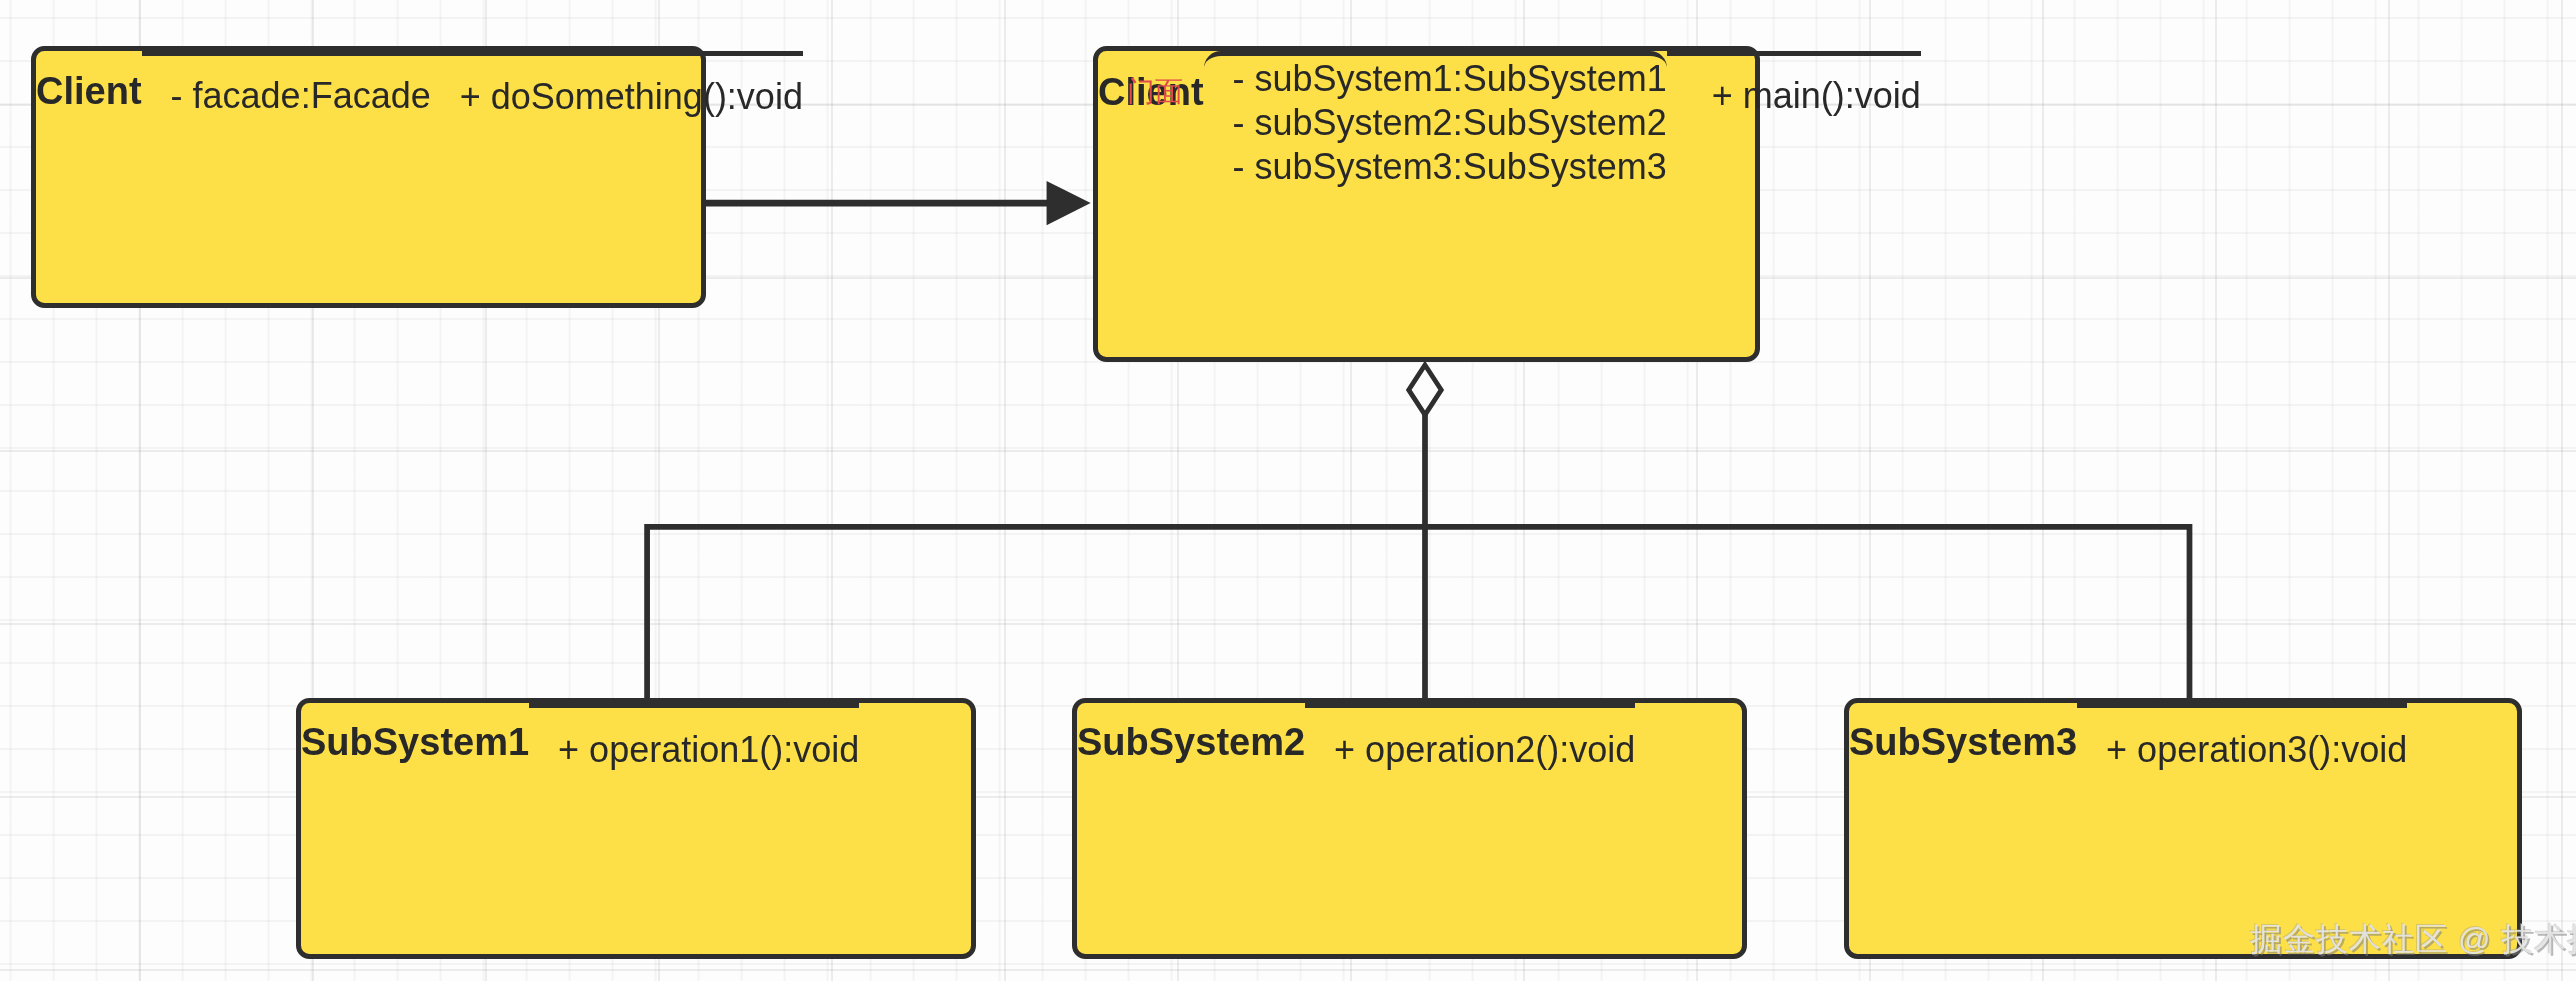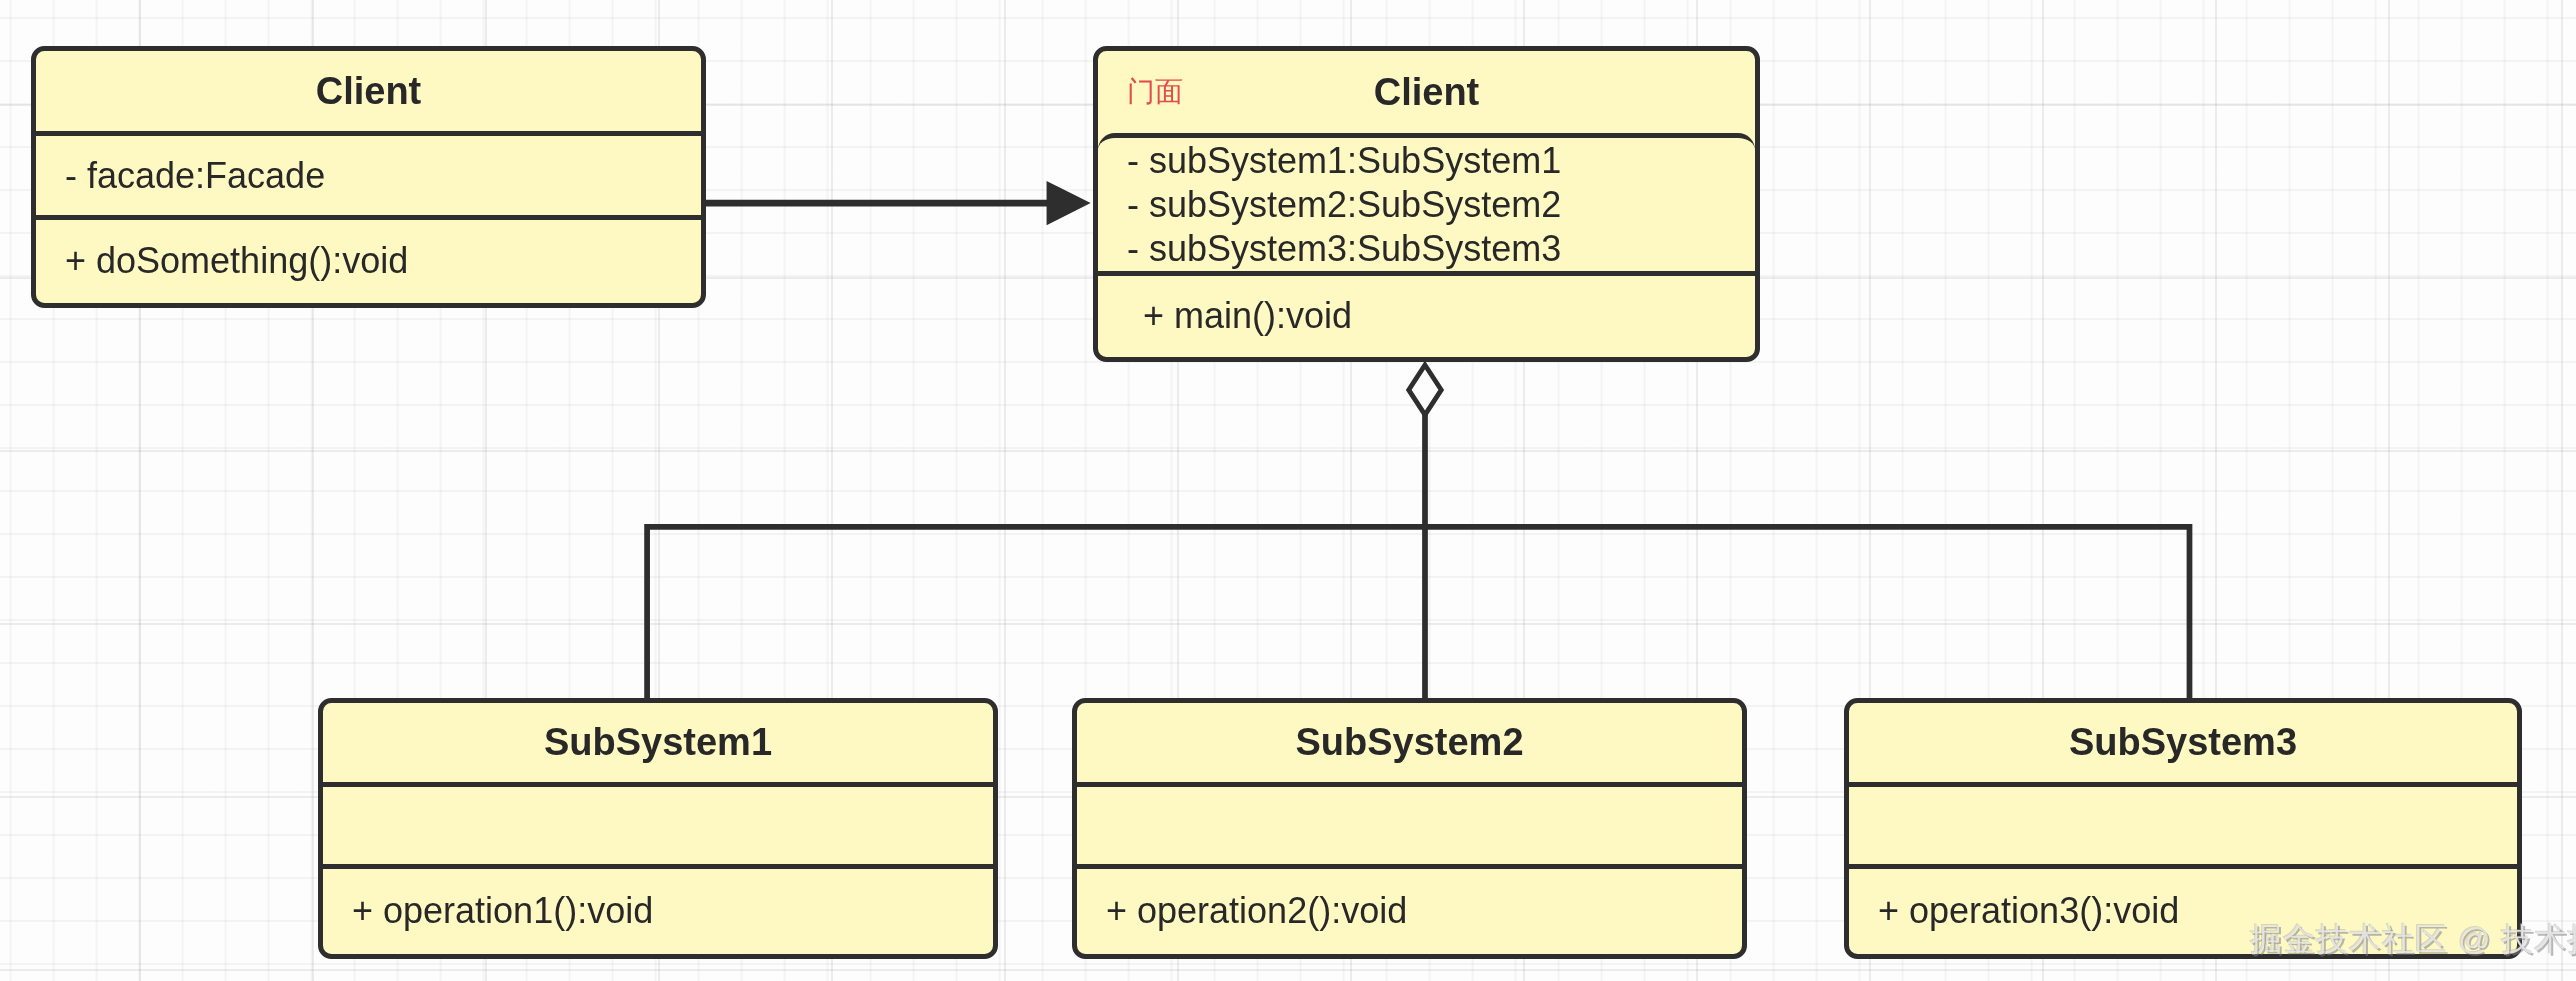--- a/index.html
+++ b/index.html
@@ -15,25 +15,24 @@
       linear-gradient(to bottom, rgba(120,120,130,0.07) 1.9px, transparent 1.9px);
     background-size: 173px 173px, 173px 173px, 43px 43px, 43px 43px;
     background-position: 139px 0px, 0px 104px, 9.6px 0px, 0px 17px;
   }
 
   .connectors { position: absolute; left: 0; top: 0; z-index: 1; }
 
   .uml-class {
     position: absolute;
     box-sizing: border-box;
-    background: #fef9c3;
+    background: #fde047;
     border: 5.8px solid #2e2e2e;
     border-radius: 13.4px;
     display: flex;
-    flex-direction: column;
     color: #282828;
     z-index: 2;
   }
   .uml-header {
     position: relative;
     display: flex; align-items: center; justify-content: center;
     font-weight: bold; font-size: 38px;
     flex: 0 0 auto;
   }
   .uml-stereotype {
@@ -63,21 +62,21 @@
 
   #class-facade   { left: 1093px; top: 46px;  width: 667px; height: 316px; }
   #class-facade   .uml-header { height: 82px; }
   #class-facade   .sec-attrs   { height: 138px; border-radius: 17px; }
   #class-facade   .sec-methods { height: 84px; padding-left: 16px; }
 
   .subsystem-box { top: 698px; height: 261px; }
   .subsystem-box .uml-header { height: 79px; }
   .subsystem-box .sec-attrs   { height: 82px; }
   .subsystem-box .sec-methods { height: 88px; }
-  #class-subsystem1 { left: 318px;  width: 680px; }
+  #class-subsystem1 { left: 296px;  width: 680px; }
   #class-subsystem2 { left: 1072px; width: 675px; }
   #class-subsystem3 { left: 1844px; width: 678px; }
 
   .watermark {
     position: absolute;
     left: 2250px; top: 918px;
     z-index: 3;
     font-size: 32px;
     letter-spacing: 1px;
     color: rgba(228,228,228,0.95);

